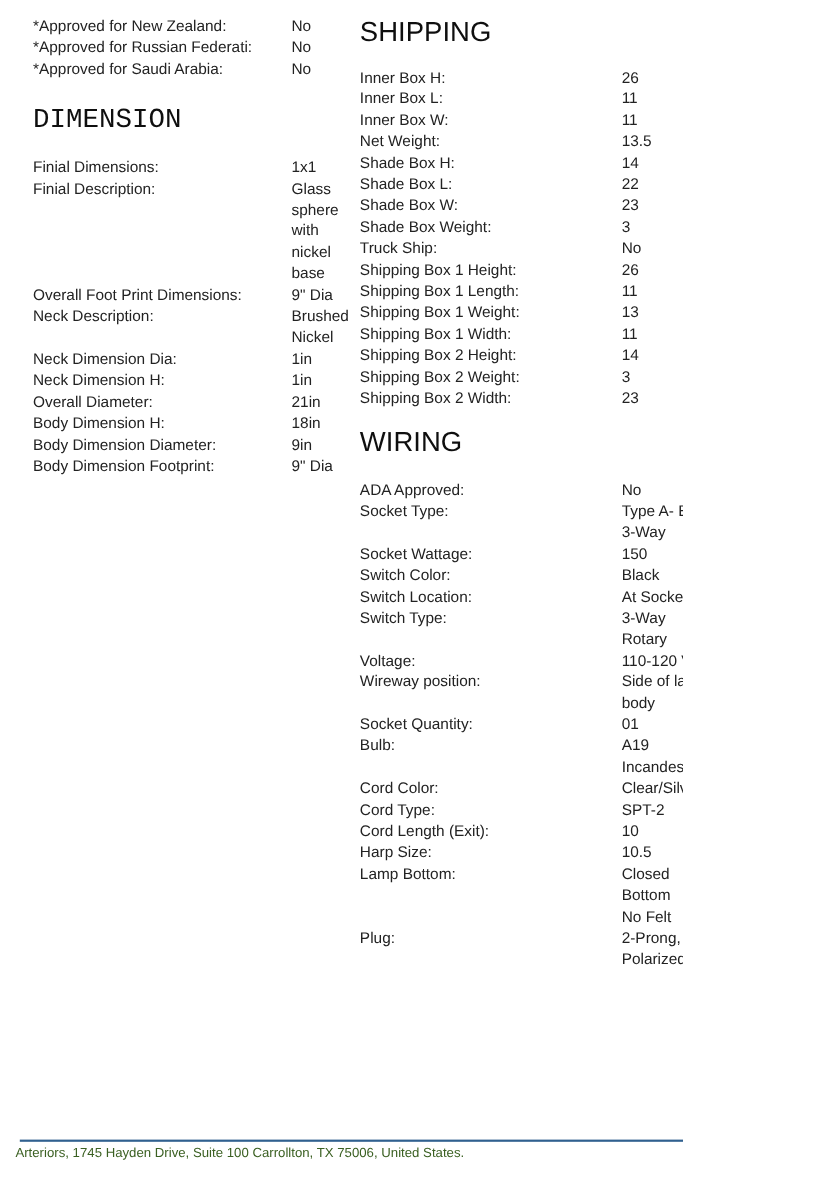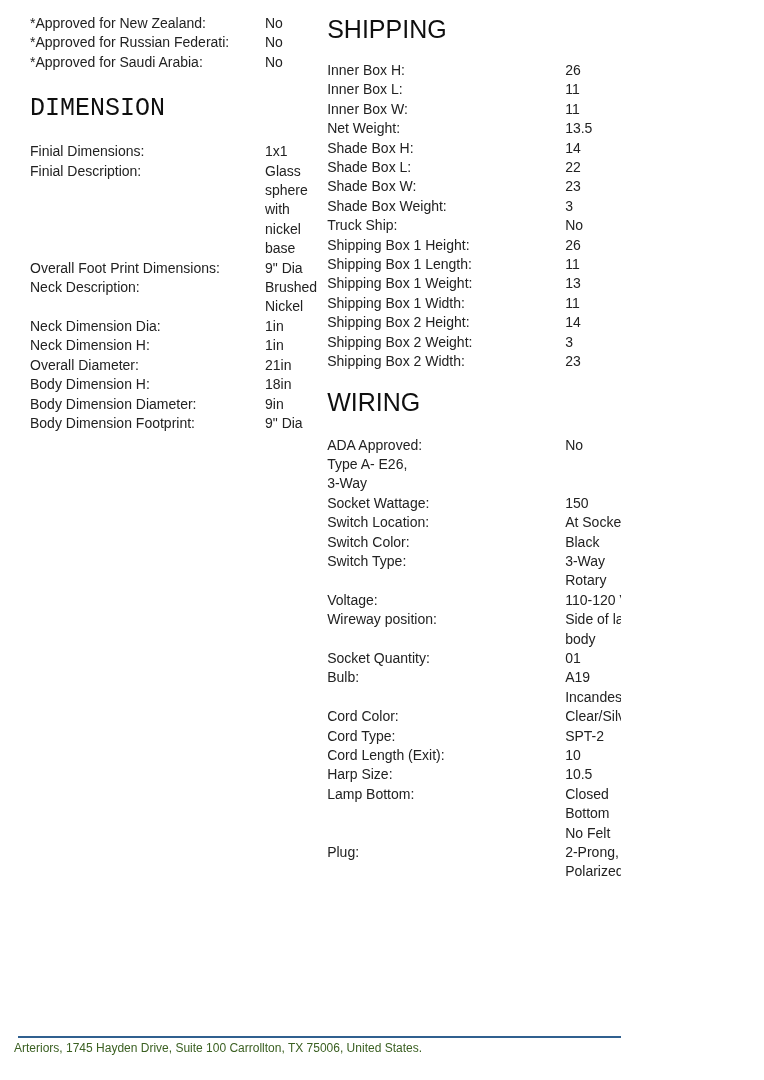--- a/index.html
+++ b/index.html
@@ -197,34 +197,35 @@
       </div>
 
       <h1 class="section-title title-wiring">WIRING</h1>
 
       <div>
         <div class="kv-row">
           <span class="kv-label">ADA Approved:</span>
           <span class="kv-value">No</span>
         </div>
         <div class="kv-row">
+          <span class="kv-label">Socket Type:</span>
           <span class="kv-value">Type A- E26,
 3-Way</span>
         </div>
         <div class="kv-row">
           <span class="kv-label">Socket Wattage:</span>
           <span class="kv-value">150</span>
         </div>
         <div class="kv-row">
+          <span class="kv-label">Switch Color:</span>
+          <span class="kv-value">Black</span>
+        </div>
+        <div class="kv-row">
           <span class="kv-label">Switch Location:</span>
           <span class="kv-value">At Socket</span>
-        </div>
-        <div class="kv-row">
-          <span class="kv-label">Switch Color:</span>
-          <span class="kv-value">Black</span>
         </div>
         <div class="kv-row">
           <span class="kv-label">Switch Type:</span>
           <span class="kv-value">3-Way Rotary</span>
         </div>
         <div class="kv-row">
           <span class="kv-label">Voltage:</span>
           <span class="kv-value">110-120 Volt</span>
         </div>
         <div class="kv-row">

